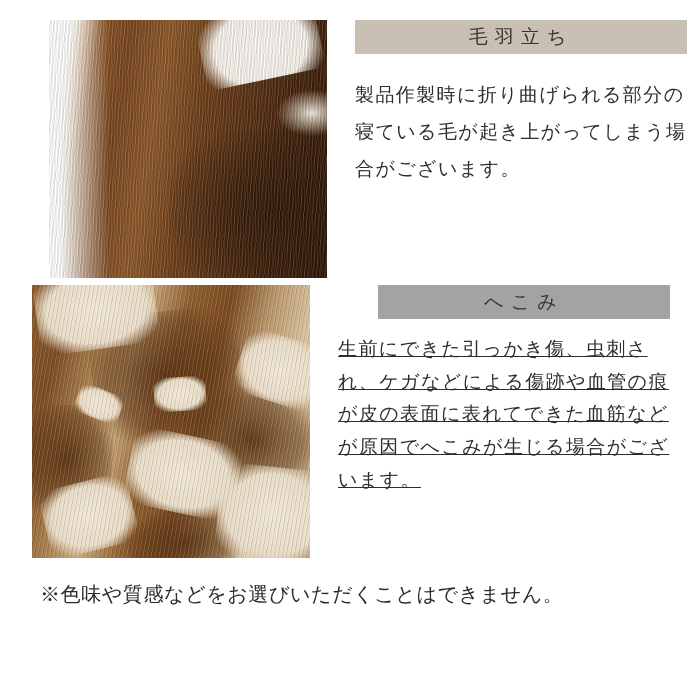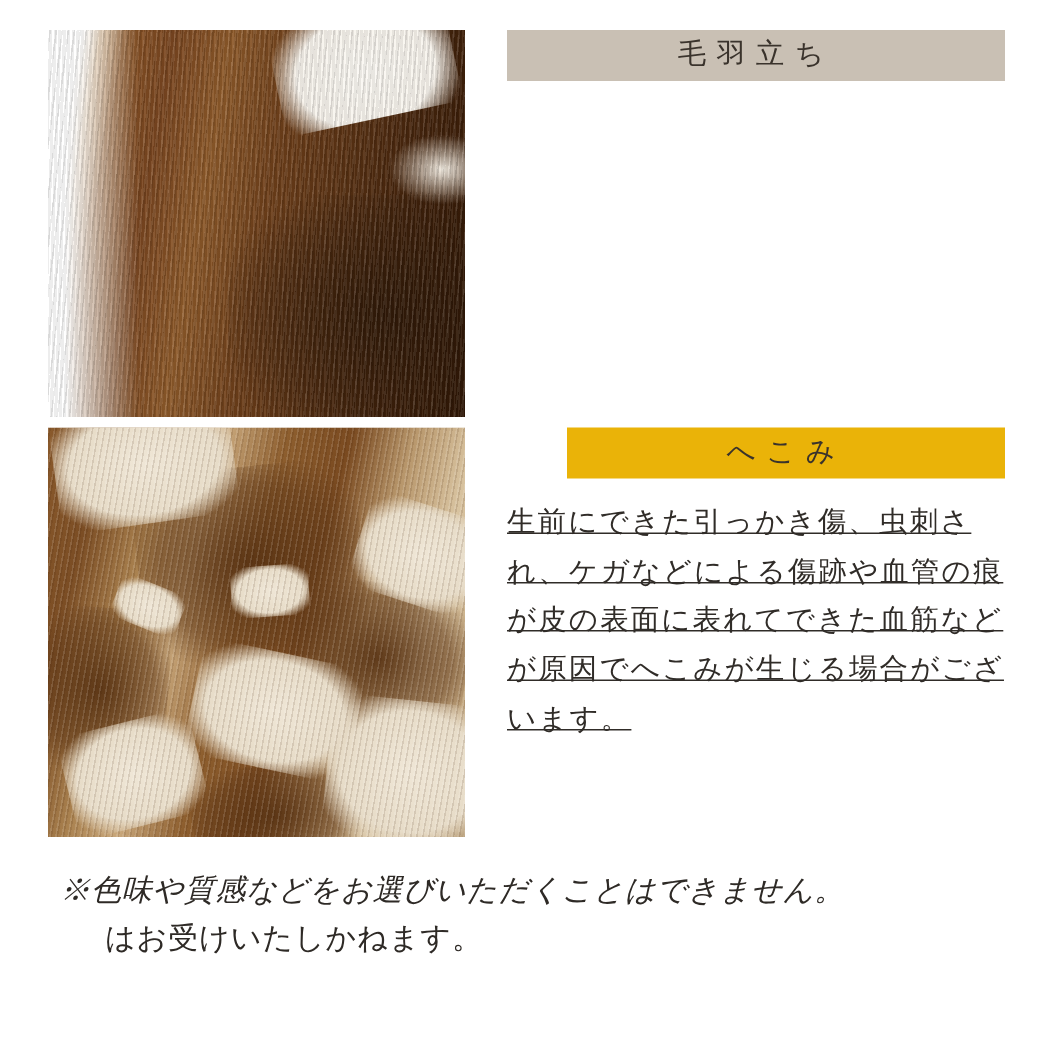--- a/index.html
+++ b/index.html
@@ -20,21 +20,21 @@
     height: 700px;
     box-sizing: border-box;
   }
 
   
   .row {
     position: absolute;
     display: flex;
     align-items: flex-start;
   }
-  .row-1 { left: 32px; top: 20px; }
+  .row-1 { left: 49px; top: 20px; }
   .row-2 { left: 32px; top: 285px; }
 
   .photo {
     position: relative;
     width: 278px;
     height: 258px;
     flex: 0 0 278px;
     overflow: hidden;
     background: #f3efe9;
   }
@@ -48,21 +48,21 @@
   .heading {
     height: 34px;
     line-height: 34px;
     text-align: center;
     background: #c9c0b4;
     color: #3a332c;
     font-size: 19px;
     letter-spacing: 7px;
     font-family: "Liberation Serif", "DejaVu Serif", serif;
   }
-  .heading-2 { background: #eab308; margin-left: 40px; }
+  .heading-2 { background: #a3a3a3; margin-left: 40px; }
 
   .body-text {
     margin-top: 22px;
     font-size: 19px;
     line-height: 1.95;
     letter-spacing: 1.4px;
     color: #302c28;
   }
   .body-text-2 {
     margin-top: 14px;
@@ -74,21 +74,21 @@
   .notes {
     position: absolute;
     left: 40px;
     top: 578px;
     width: 630px;
     font-size: 20px;
     line-height: 1.62;
     letter-spacing: 0.6px;
     color: #2e2a26;
   }
-  .note-line { display: block; font-style: italic; }
+  .note-line { display: block; }
   .note-indent { display: block; padding-left: 30px; }
   .fur1-base {
     position: absolute;
     inset: 0;
     background: linear-gradient(100deg,
       #ffffff 0%, #fefdfb 7%, #c8a173 11%,
       #8b5526 16%, #7a4620 26%, #8e5a2a 38%,
       #6e3f1a 52%, #5a3213 66%, #46250d 80%,
       #3a1d08 92%, #2f1705 100%);
   }
@@ -181,20 +181,21 @@
       <div class="fur1-base"></div>
       <div class="fur1-white-left"></div>
       <div class="fur1-white-top"></div>
       <div class="fur1-white-right"></div>
       <div class="fur1-dark"></div>
       <div class="hairs"></div>
       <div class="hairs-fine"></div>
     </div>
     <div class="text-col">
       <div class="heading">毛羽立ち</div>
+      <p class="body-text">製品作製時に折り曲げられる部分の寝ている毛が起き上がってしまう場合がございます。</p>
     </div>
   </div>
 
   <div class="row row-2">
     <div class="photo photo-2">
       <div class="fur2-base"></div>
       <div class="dark-patch dark-c"></div>
       <div class="dark-patch dark-a"></div>
       <div class="dark-patch dark-b"></div>
       <div class="dark-patch dark-d"></div>
@@ -208,16 +209,15 @@
       <div class="hairs2"></div>
     </div>
     <div class="text-col">
       <div class="heading heading-2">へこみ</div>
       <p class="body-text body-text-2">生前にできた引っかき傷、虫刺され、ケガなどによる傷跡や血管の痕が皮の表面に表れてできた血筋などが原因でへこみが生じる場合がございます。</p>
     </div>
   </div>
 
   <div class="notes">
     <span class="note-line">※色味や質感などをお選びいただくことはできません。</span>
-    <span class="note-indent">はお受けいたしかねます。</span>
   </div>
 
 </div>
 
 </body></html>

